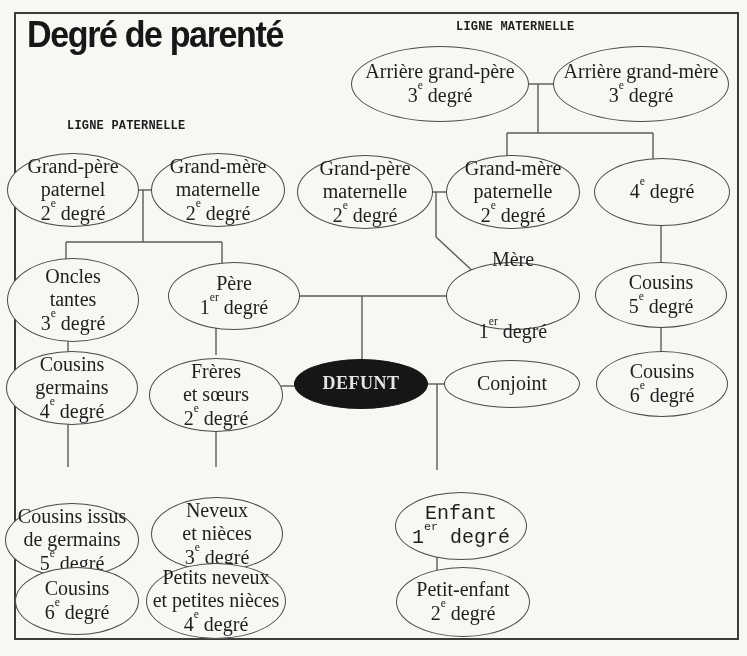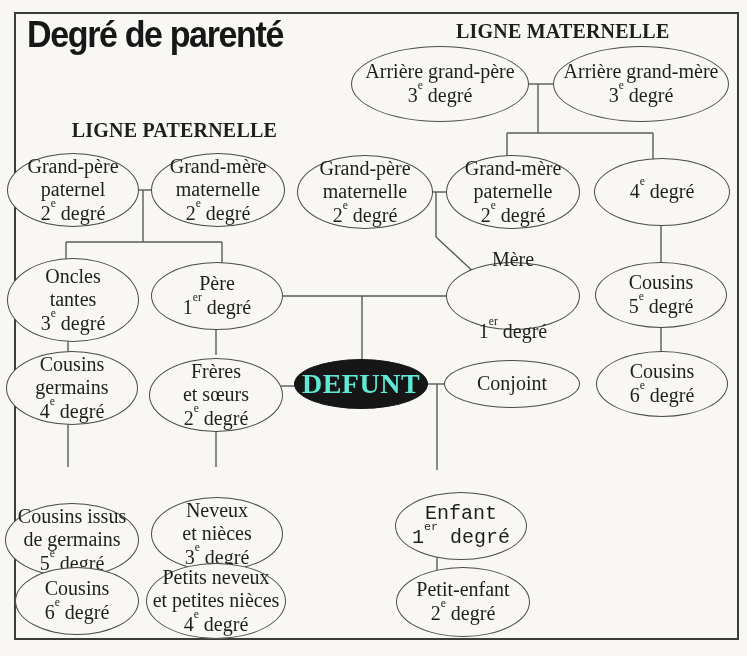--- a/index.html
+++ b/index.html
@@ -28,25 +28,26 @@
     font-size: 37px;
     letter-spacing: -1.5px;
     transform: scaleX(.92);
     transform-origin: left center;
     color: #171717;
     white-space: nowrap;
   }
   .lineage {
     position: absolute;
     font-weight: bold;
-    font-size: 20px;
+    font-size: 12px;
     letter-spacing: .2px;
-    text-align: right;
+    text-align: left;
     width: 210px;
     white-space: nowrap;
+    font-family: Liberation Mono, monospace;
   }
   .lineage-pat { left: 67px;  top: 119px; }
   .lineage-mat { left: 456px; top: 20px; }
   .node {
     position: absolute;
     box-sizing: border-box;
     border: 1.5px solid #4a4a4a;
     border-radius: 50%;
     background: #f8f7f4;
     display: flex;
@@ -55,23 +56,23 @@
     align-items: center;
     text-align: center;
     font-size: 20px;
     line-height: 1.18;
   }
   .node .nline { white-space: nowrap; }
   .node sup { font-size: .58em; line-height: 0; position: relative; top: -.45em; }
   .node.filled {
     background: #161616;
     border-color: #161616;
-    color: #5eead4;
+    color: #e5e5e5;
     font-weight: bold;
-    font-size: 28px;
+    font-size: 18px;
     letter-spacing: .5px;
   }
 </style>
 </head>
 <body>
 
 <div class="canvas">
 
   <div class="frame"></div>
 
@@ -150,21 +151,21 @@
         <div class="nline">2<sup>e</sup> degré</div>
       </div>
       <div class="node" style="left: 594px; top: 158px; width: 136px; height: 68px;">
         <div class="nline">4<sup>e</sup> degré</div>
       </div>
       <div class="node" style="left: 7px; top: 258px; width: 132px; height: 84px;">
         <div class="nline">Oncles</div>
         <div class="nline">tantes</div>
         <div class="nline">3<sup>e</sup> degré</div>
       </div>
-      <div class="node" style="left: 151px; top: 262px; width: 132px; height: 68px; align-items: center;">
+      <div class="node" style="left: 168px; top: 262px; width: 132px; height: 68px; align-items: center;">
         <div class="nline">Père</div>
         <div class="nline">1<sup>er</sup> degré</div>
       </div>
       <div class="node" style="left: 446px; top: 262px; width: 134px; height: 68px; gap: 48px;">
         <div class="nline">Mère</div>
         <div class="nline">1<sup>er</sup> degré</div>
       </div>
       <div class="node" style="left: 595px; top: 262px; width: 132px; height: 66px;">
         <div class="nline">Cousins</div>
         <div class="nline">5<sup>e</sup> degré</div>

